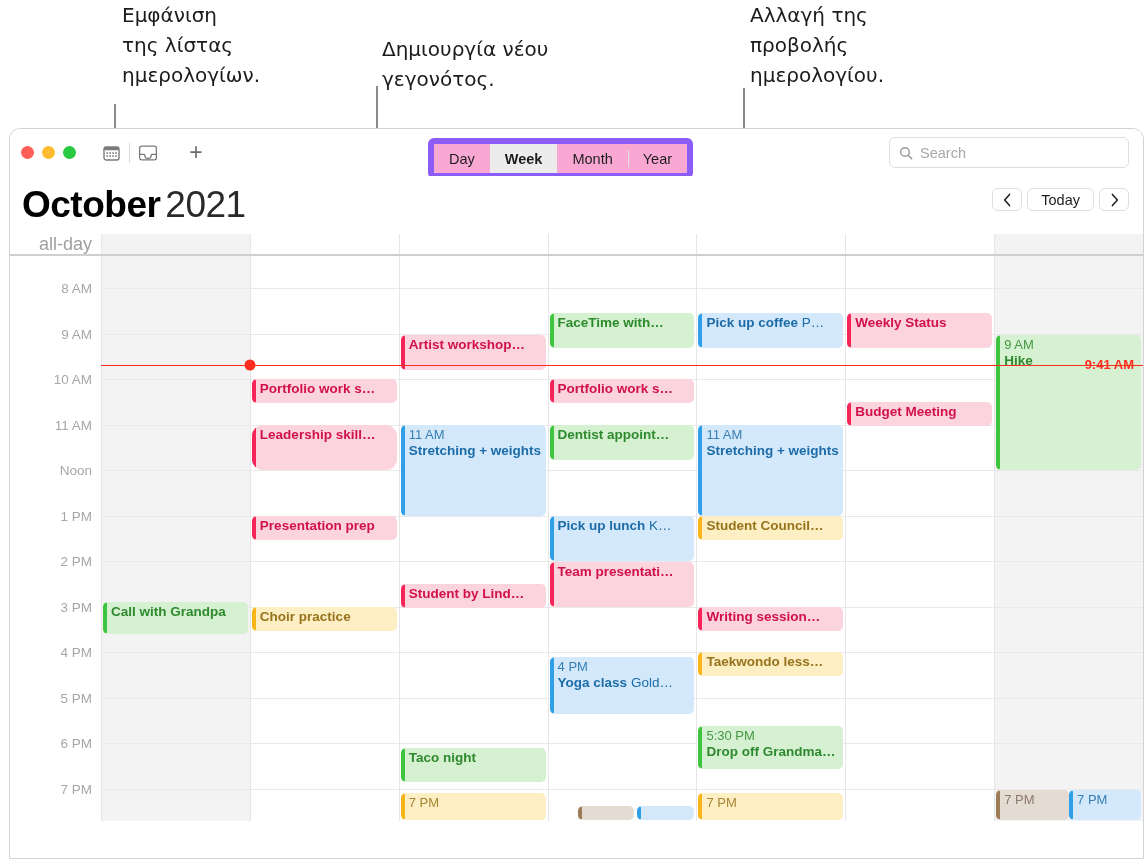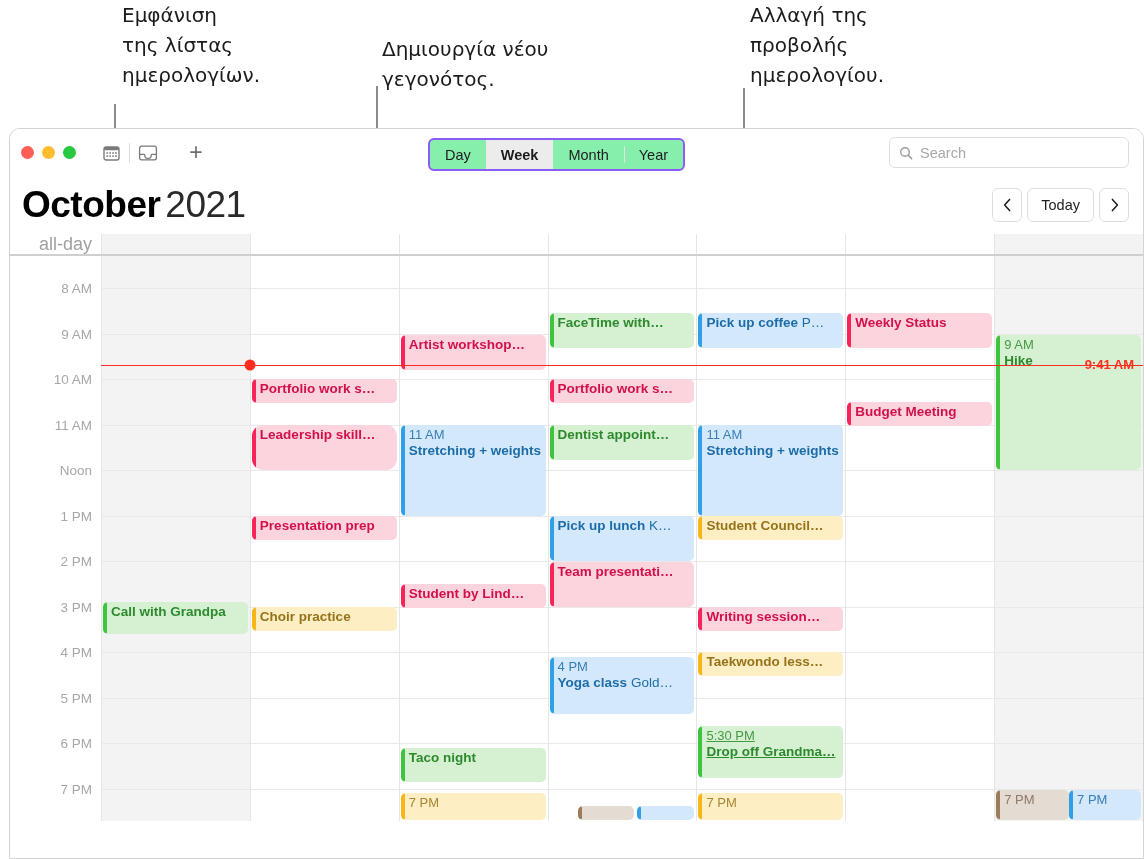--- a/index.html
+++ b/index.html
@@ -59,22 +59,22 @@
   .tb-sep{width:1px;height:20px;background:#dcdcdc;margin:0 3px;}
   .plus-btn{
     width:34px;height:26px;display:flex;align-items:center;justify-content:center;
     font-size:23px;color:#6e6e6e;font-weight:300;line-height:1;margin-left:16px;
   }
 
   .segmented{
     position:absolute;left:418px;top:9px;
     height:29px;
     display:flex;align-items:stretch;
-    border:2px solid #8b5cf6;border-radius:6px;
-    background:#86efac;
+    border:6px solid #8b5cf6;border-radius:6px;
+    background:#f9a8d4;
     overflow:hidden;
   }
   .seg{
     display:flex;align-items:center;justify-content:center;
     padding:0 15px;font-size:14.5px;color:#1d1d1f;
     position:relative;
   }
   .seg + .seg::before{
     content:"";position:absolute;left:0;top:6px;bottom:6px;width:1px;background:#e2e2e2;
   }
@@ -98,21 +98,21 @@
   .month-title{
     position:absolute;left:12px;top:8px;
     font-size:37px;letter-spacing:-0.5px;color:#000;
     font-family:"Liberation Sans",sans-serif;
   }
   .month-title .m{font-weight:700;}
   .month-title .y{font-weight:400;color:#2a2a2a;margin-left:5px;}
 
   .navgroup{
     position:absolute;right:14px;top:12px;
-    display:flex;align-items:stretch;height:34px;
+    display:flex;align-items:stretch;height:23px;
     gap:5px;
   }
   .navbtn{
     border:1px solid #dedede;border-radius:6px;background:#fff;
     display:flex;align-items:center;justify-content:center;
     color:#1d1d1f;
   }
   .navbtn.arrow{width:28px;}
   .navbtn.today{padding:0 13px;font-size:14.5px;}
 
@@ -487,21 +487,21 @@
             <span class="etitle">Student Council…</span>
           </div>
           <div class="event c-red" style="top: 351px; height: 24px;">
             <span class="bar"></span>
             <span class="etitle">Writing session…</span>
           </div>
           <div class="event c-yellow" style="top: 396px; height: 24px;">
             <span class="bar"></span>
             <span class="etitle">Taekwondo less…</span>
           </div>
-          <div class="event c-green multi" style="top: 470px; height: 52px; text-decoration: underline;">
+          <div class="event c-green multi" style="top: 470px; height: 43px;">
             <span class="bar"></span>
             <span class="etime">5:30 PM</span>
             <span class="etitle">Drop off Grandma…</span>
           </div>
           <div class="event c-yellow" style="top: 537px; height: 27px;">
             <span class="bar"></span>
             <span class="etime">7 PM</span>
           </div>
         </div>
         <div class="daycol">

